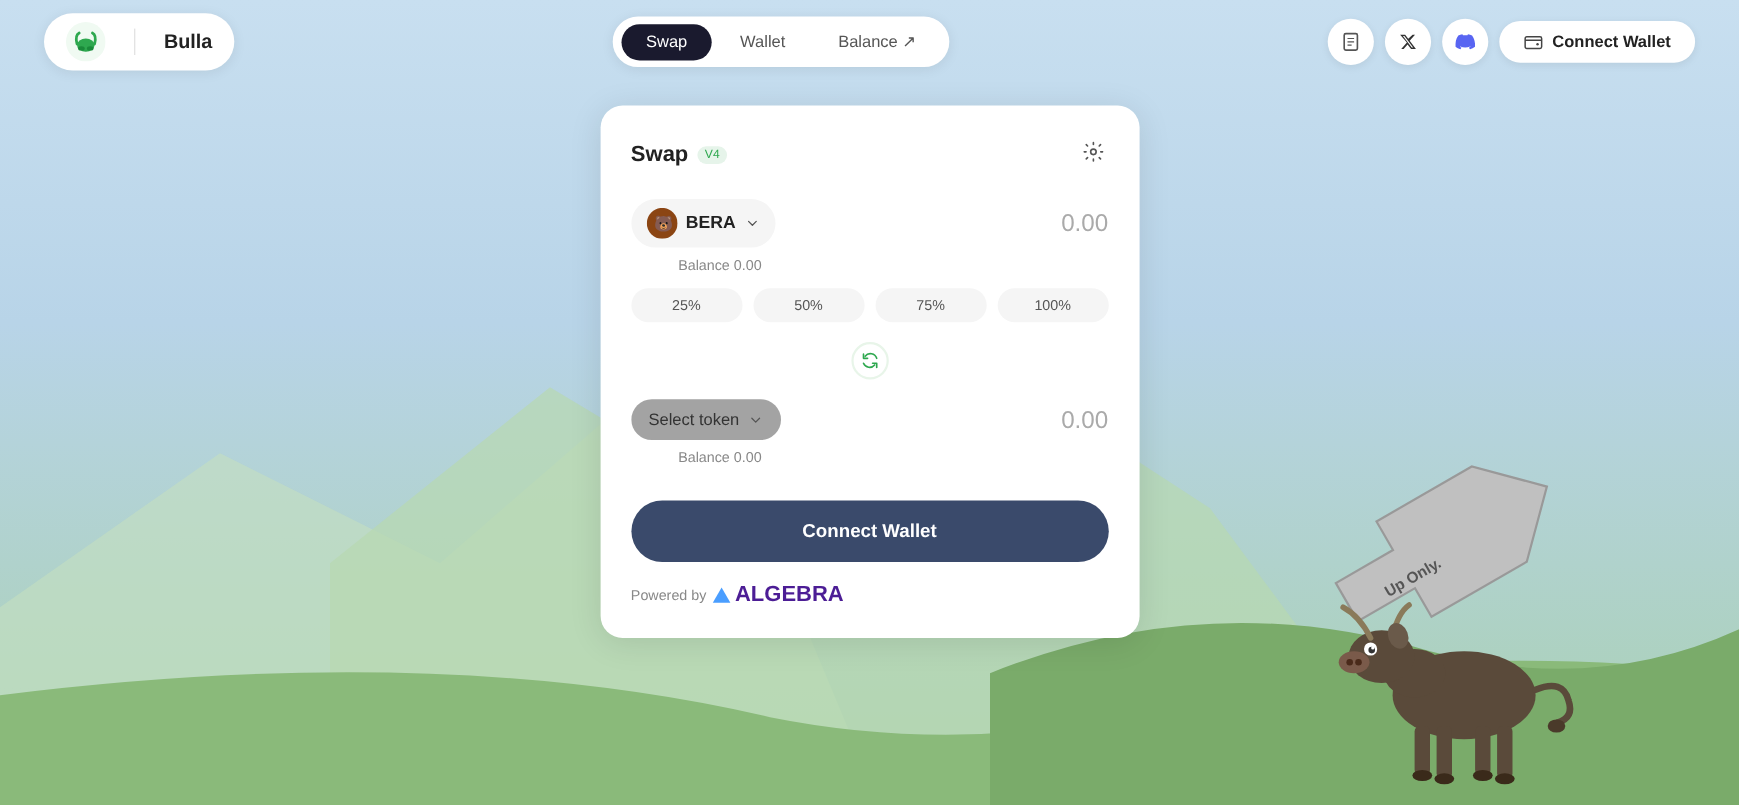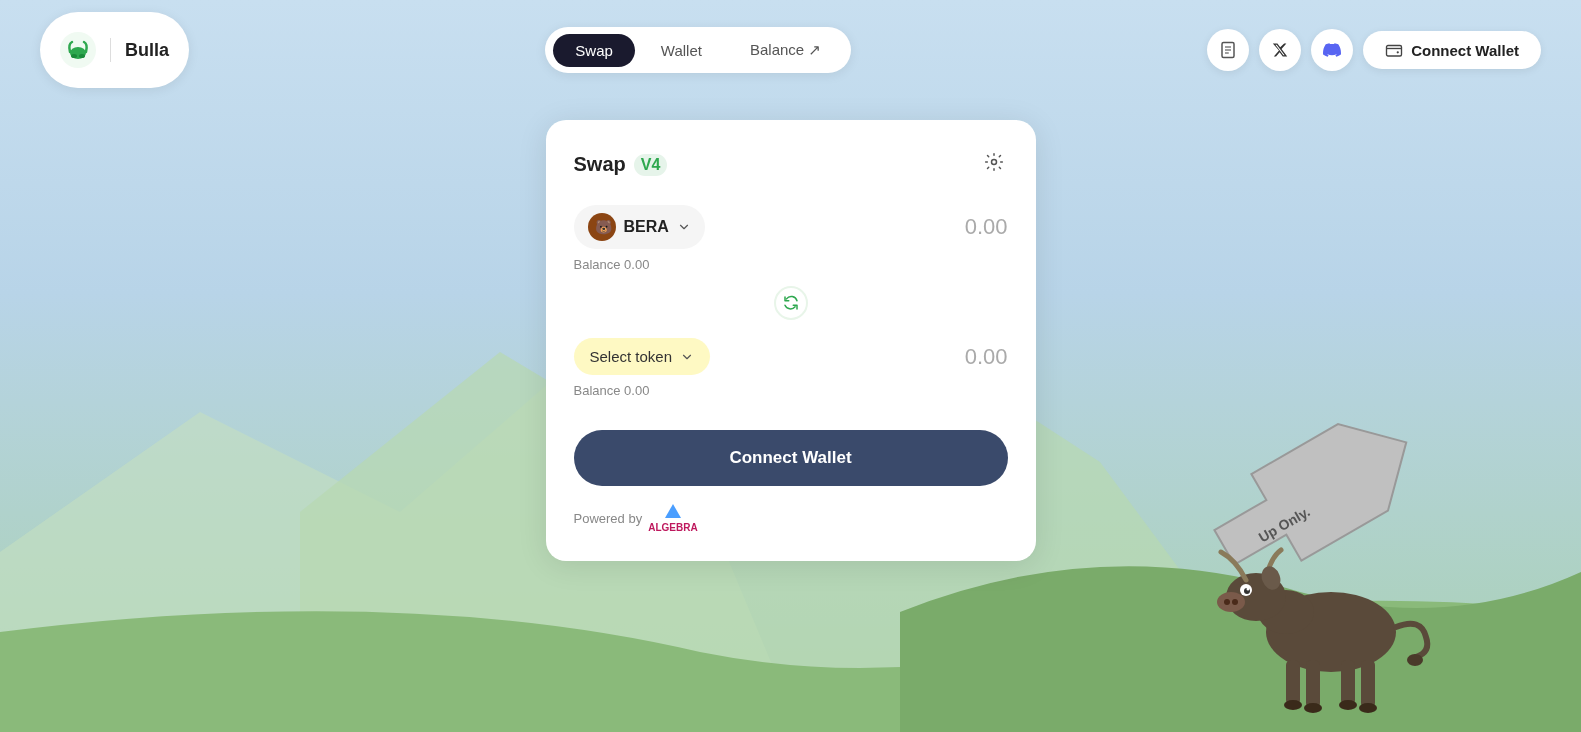--- a/index.html
+++ b/index.html
@@ -28,24 +28,24 @@
       display: flex;
       align-items: center;
       justify-content: space-between;
       padding: 12px 40px;
       background: transparent;
     }
 
     .navbar-left {
       display: flex;
       align-items: center;
-      gap: 10px;
+      gap: 22px;
       background: white;
       border-radius: 50px;
-      padding: 20px 20px;
+      padding: 8px 20px;
       box-shadow: 0 2px 12px rgba(0,0,0,0.08);
     }
 
     .logo-icon {
       width: 36px;
       height: 36px;
       color: #2ea84f;
     }
 
     .logo-divider {
@@ -152,22 +152,22 @@
 
     .swap-title {
       font-size: 20px;
       font-weight: 600;
       color: #222;
     }
 
     .v4-badge {
       background: #e6f4ea;
       color: #2ea84f;
-      font-size: 16px;
-      font-weight: 700;
+      font-size: 11px;
+      font-weight: 400;
       padding: 2px 7px;
       border-radius: 20px;
     }
 
     .settings-btn {
       background: none;
       border: none;
       cursor: pointer;
       color: #666;
       font-size: 18px;
@@ -204,20 +204,21 @@
     .token-amount {
       font-size: 22px;
       font-weight: 500;
       color: #aaa;
     }
 
     .balance-row {
       font-size: 13px;
       color: #888;
       margin-bottom: 14px;
+      margin-left: 43px;
     }
 
     .percent-btns {
       display: flex;
       gap: 10px;
       margin-bottom: 18px;
     }
 
     .percent-btn {
       flex: 1;
@@ -248,21 +249,21 @@
       align-items: center;
       justify-content: center;
       color: #2ea84f;
       font-size: 18px;
     }
 
     .select-token-btn {
       display: flex;
       align-items: center;
       gap: 8px;
-      background: #fef9c3;
+      background: #a3a3a3;
       border: none;
       border-radius: 50px;
       padding: 10px 16px;
       cursor: pointer;
       font-size: 15px;
       font-weight: 500;
       color: #333;
     }
 
     .connect-wallet-main {
@@ -286,23 +287,22 @@
       gap: 6px;
       font-size: 13px;
       color: #888;
     }
 
     .algebra-logo {
       display: flex;
       align-items: center;
       gap: 4px;
       font-weight: 700;
-      color: #be185d;
-      font-size: 10px;
-      flex-direction: column;
+      color: #4c1d95;
+      font-size: 20px;
     }
 
     
     .mountain-svg {
       position: absolute;
       bottom: 0;
       left: 0;
       width: 100%;
       z-index: 1;
     }
@@ -463,20 +463,26 @@
         <path d="M6 9l6 6 6-6" stroke="#555" stroke-width="2" stroke-linecap="round" stroke-linejoin="round"></path>
       </svg>
     </button>
     <span class="token-amount">0.00</span>
   </div>
   <div class="balance-row">
     <span>Balance</span>&nbsp;<span>0.00</span>
   </div>
 
   
+  <div class="percent-btns">
+    <button class="percent-btn">25%</button>
+    <button class="percent-btn">50%</button>
+    <button class="percent-btn">75%</button>
+    <button class="percent-btn">100%</button>
+  </div>
 
   
   <div class="swap-arrow-row">
     <button class="swap-arrow-btn">
       <svg width="18" height="18" viewBox="0 0 24 24" fill="none">
         <path d="M4 4v5h5M20 20v-5h-5" stroke="#2ea84f" stroke-width="2" stroke-linecap="round" stroke-linejoin="round"></path>
         <path d="M20 9A8 8 0 0 0 6 6.5M4 15a8 8 0 0 0 13.5 2" stroke="#2ea84f" stroke-width="2" stroke-linecap="round"></path>
       </svg>
     </button>
   </div>

